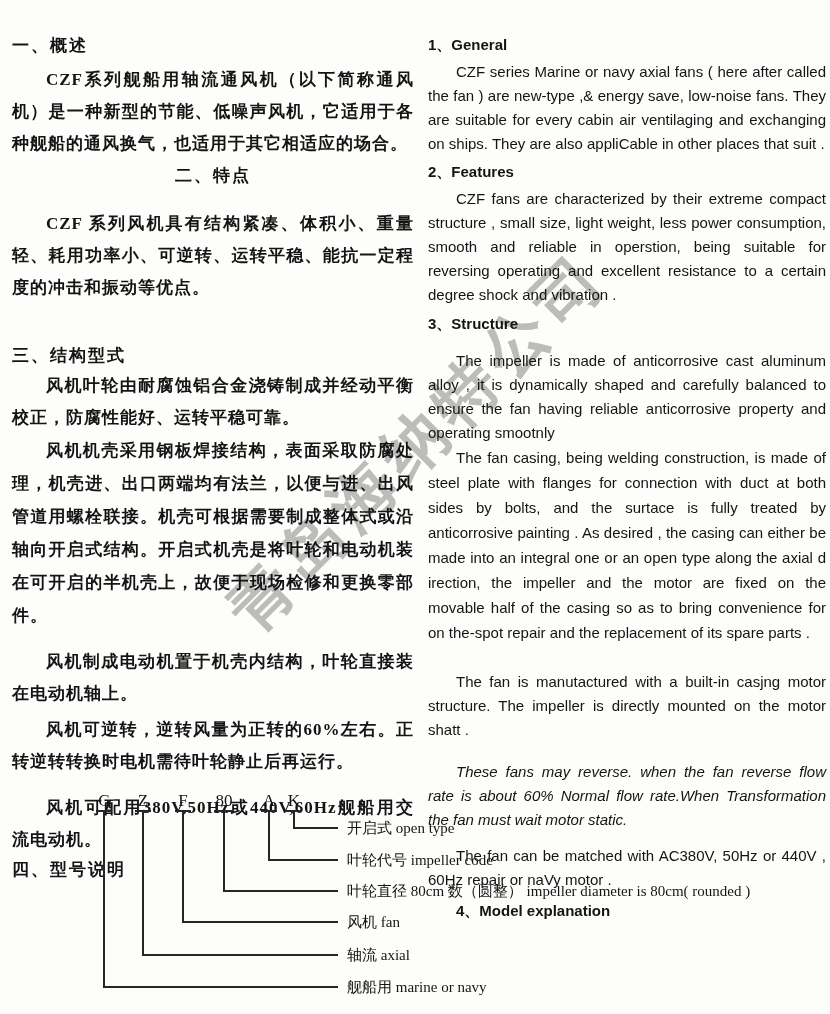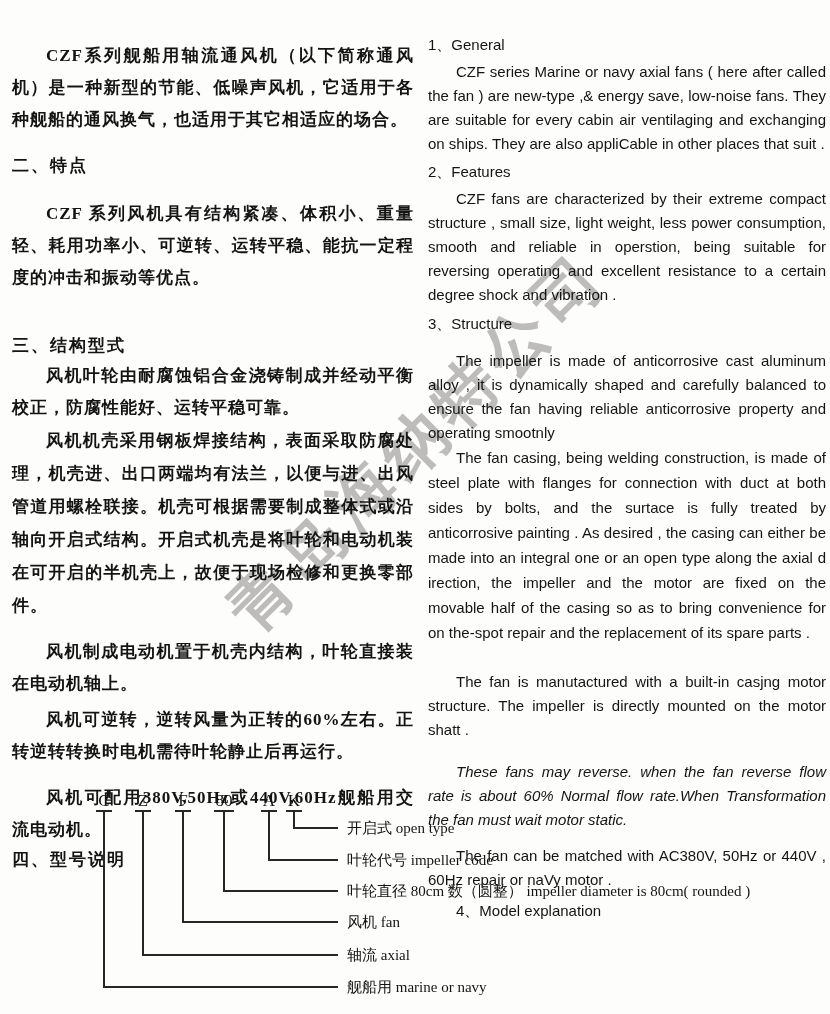--- a/index.html
+++ b/index.html
@@ -39,21 +39,21 @@
     letter-spacing:2px;margin:0;
   }
   .zh-p{
     font-family:"Liberation Serif",serif;
     font-weight:bold;font-size:17px;line-height:32px;
     letter-spacing:1px;
     margin:0;text-align:justify;text-indent:2em;
   }
   .en-h{
     font-family:"Liberation Sans",sans-serif;
-    font-weight:normal;font-size:15px;line-height:22px;margin:0;
+    font-weight:bold;font-size:15px;line-height:22px;margin:0;
   }
   .en-p{
     font-family:"Liberation Sans",sans-serif;
     font-weight:normal;font-size:15px;line-height:24px;
     margin:0;text-align:justify;text-indent:28px;
   }
 
   
   .diagram{position:absolute;left:0;top:0;width:830px;height:1014px;z-index:2;}
   .code-letter{
@@ -71,23 +71,24 @@
   }
 </style>
 </head>
 <body>
 
 <div class="page">
 
   <div class="watermark">青岛海纳特公司</div>
 
   <div class="col col-left">
+    <h3 class="zh-h">一、概述</h3>
     <p class="zh-p" style="margin-top:6px;">CZF系列舰船用轴流通风机（以下简称通风机）是一种新型的节能、低噪声风机，它适用于各种舰船的通风换气，也适用于其它相适应的场合。</p>
 
-    <h3 class="zh-h" style="margin-top:18px;">二、特点</h3>
+    <h3 class="zh-h" style="margin-top:4px;text-align:center;">二、特点</h3>
     <p class="zh-p" style="margin-top:20px;">CZF 系列风机具有结构紧凑、体积小、重量轻、耗用功率小、可逆转、运转平稳、能抗一定程度的冲击和振动等优点。</p>
 
     <h3 class="zh-h" style="margin-top:40px;">三、结构型式</h3>
     <p class="zh-p" style="margin-top:2px;">风机叶轮由耐腐蚀铝合金浇铸制成并经动平衡校正，防腐性能好、运转平稳可靠。</p>
     <p class="zh-p" style="margin-top:0;line-height:33px;">风机机壳采用钢板焊接结构，表面采取防腐处理，机壳进、出口两端均有法兰，以便与进、出风管道用螺栓联接。机壳可根据需要制成整体式或沿轴向开启式结构。开启式机壳是将叶轮和电动机装在可开启的半机壳上，故便于现场检修和更换零部件。</p>
     <p class="zh-p" style="margin-top:14px;">风机制成电动机置于机壳内结构，叶轮直接装在电动机轴上。</p>
     <p class="zh-p" style="margin-top:4px;">风机可逆转，逆转风量为正转的60%左右。正转逆转转换时电机需待叶轮静止后再运行。</p>
     <p class="zh-p" style="margin-top:14px;">风机可配用380V,50Hz或440V,60Hz舰船用交流电动机。</p>
 
     <h3 class="zh-h" style="margin-top:2px;">四、型号说明</h3>

